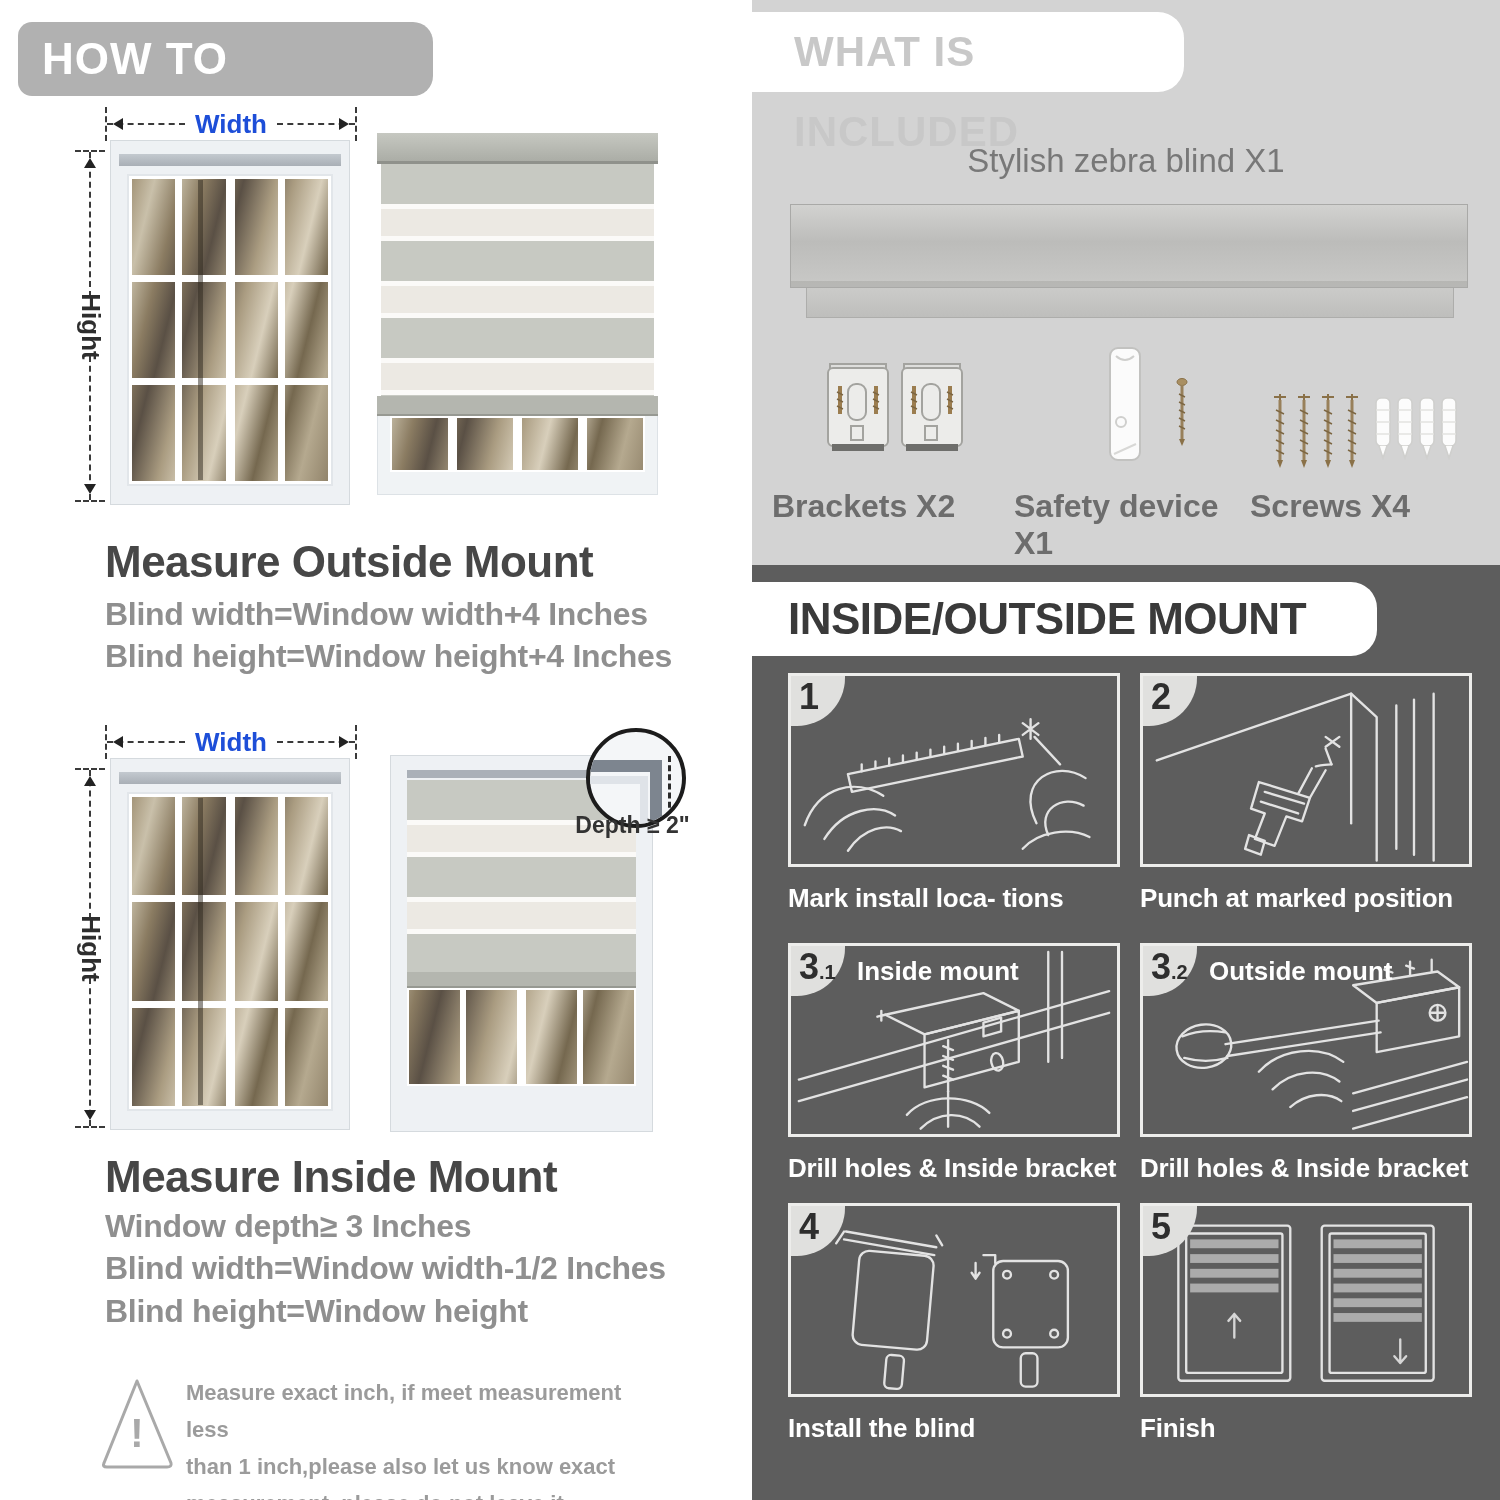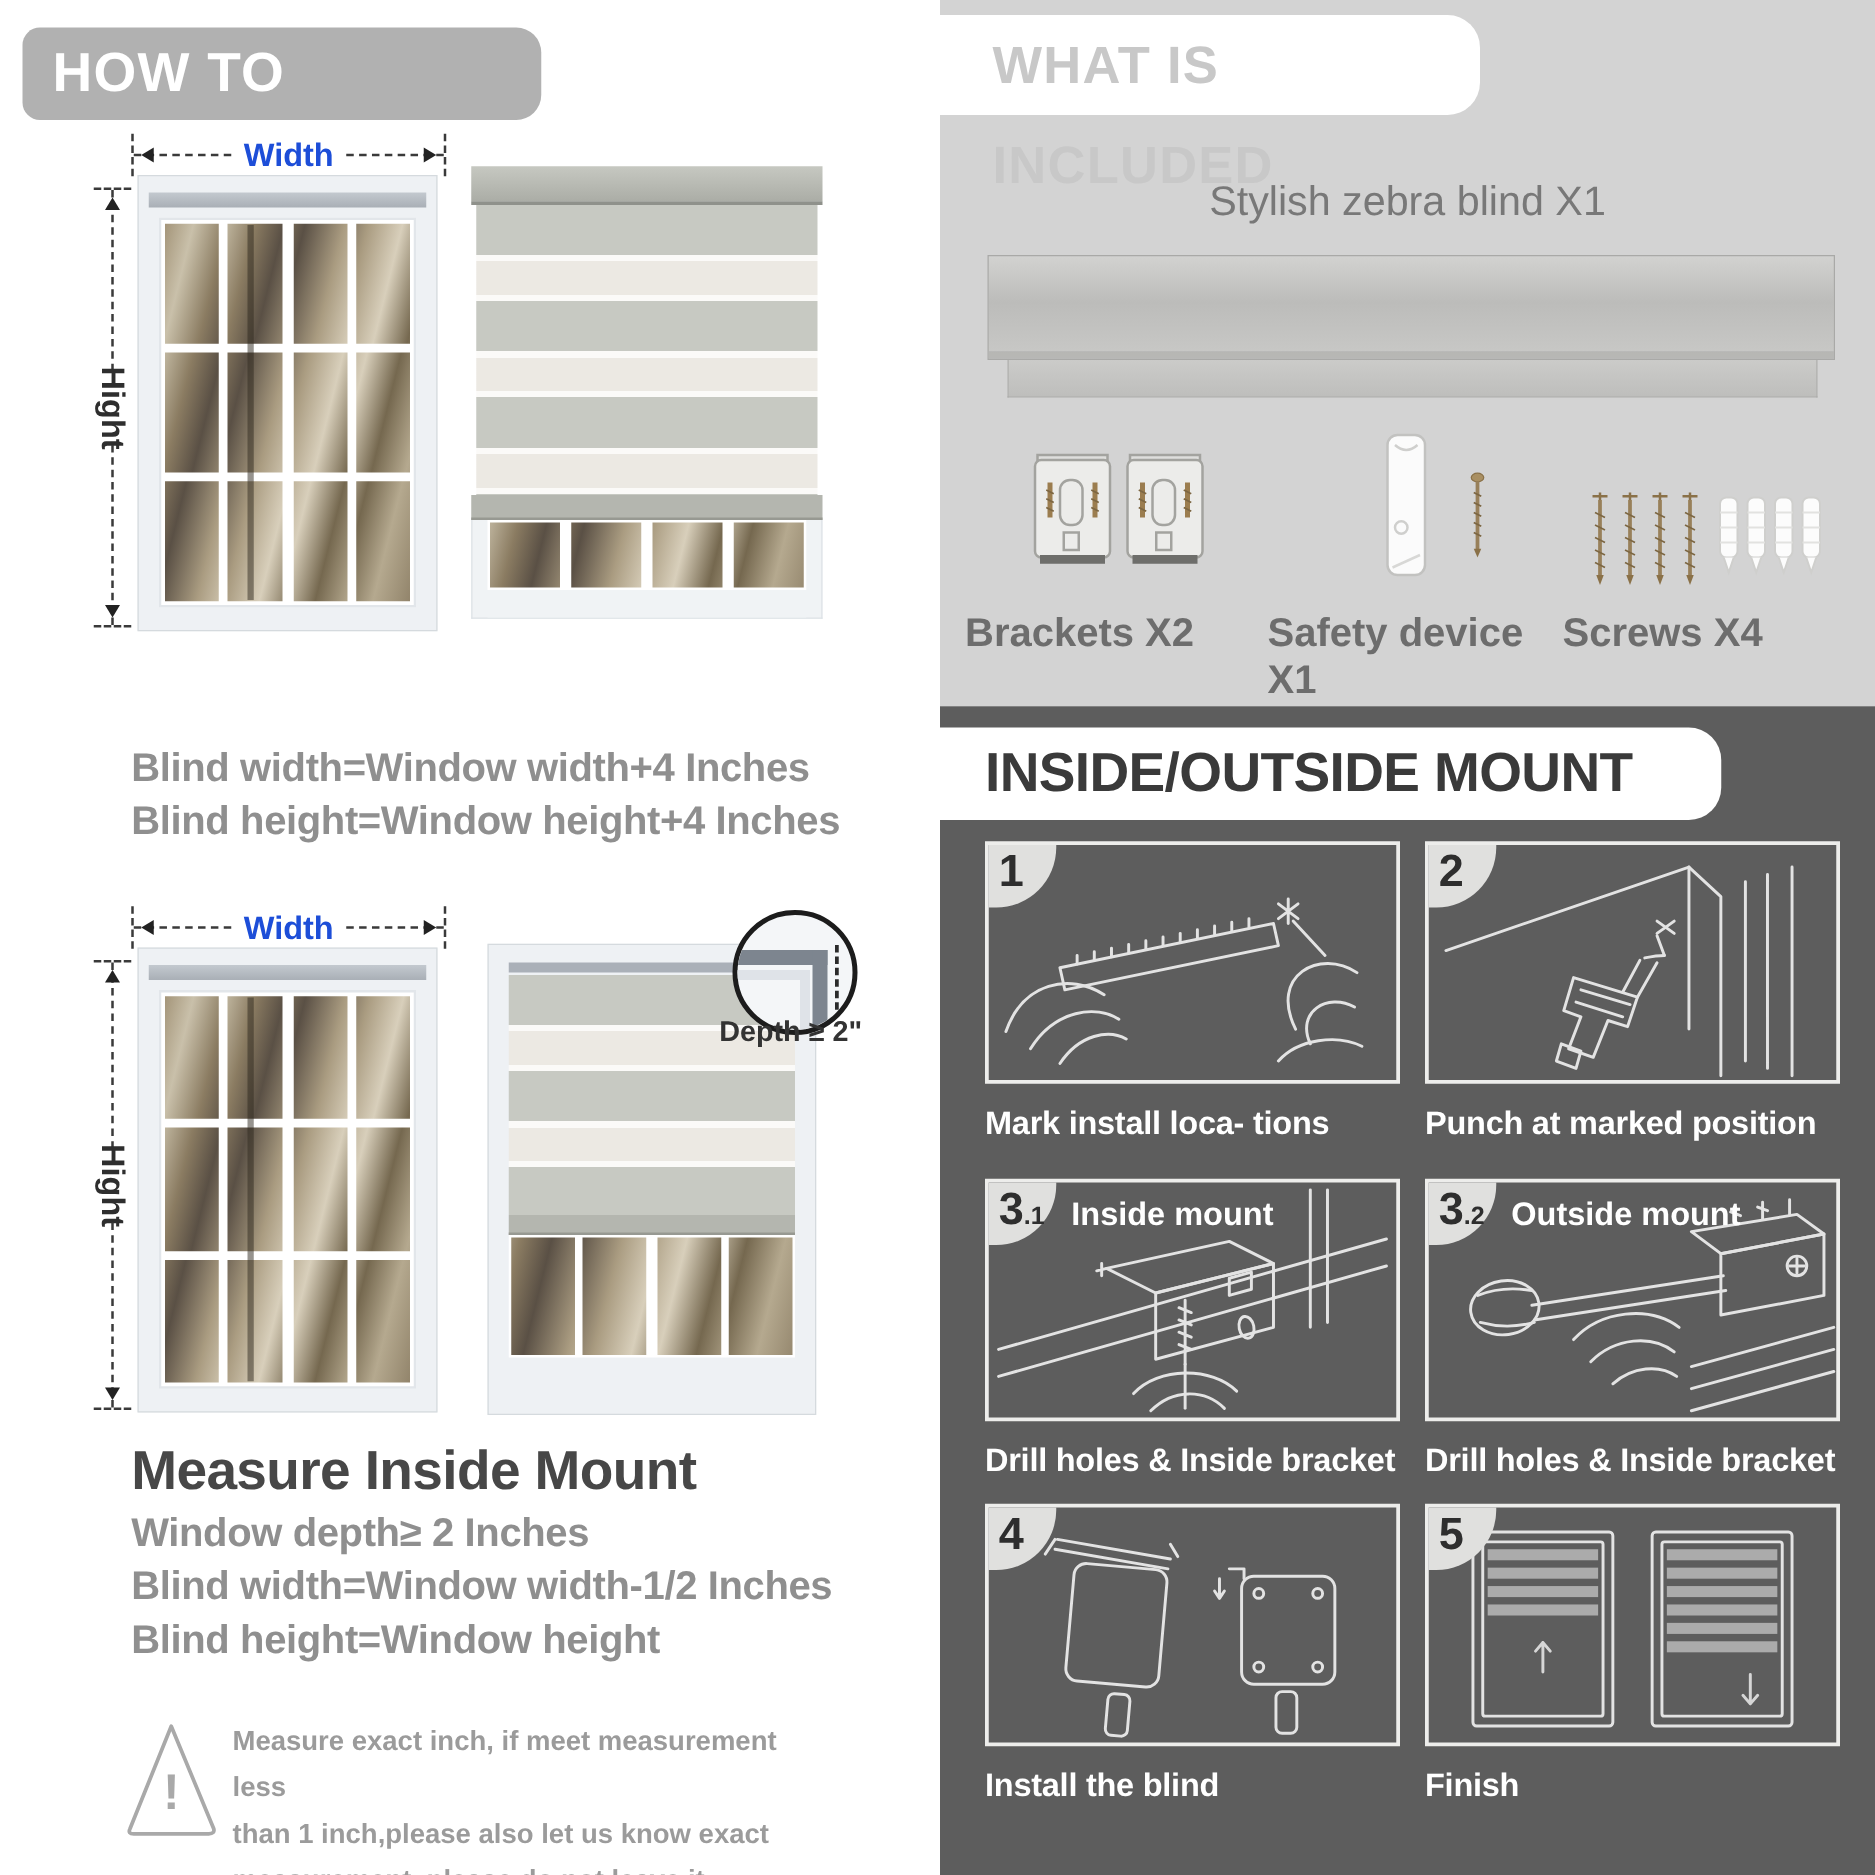--- a/index.html
+++ b/index.html
@@ -180,20 +180,21 @@
       <div class="stub-glass">
           <i></i>
           <i></i>
           <i></i>
           <i></i>
         </div>
       <div class="stub-sill"></div>
     </div>
   </div>
 
+  <div class="sec-title" style="left:105px;top:537px;">Measure Outside Mount</div>
   <div class="sec-line" style="left:105px;top:596px;">Blind width=Window width+4 Inches</div>
   <div class="sec-line" style="left:105px;top:638px;">Blind height=Window height+4 Inches</div>
 
   <div class="harrow" style="left:105px;top:724px;width:252px;">
     <span class="tick"></span>
     <span class="hline l"></span>
     <span class="hlbl">Width</span>
     <span class="hline r"></span>
     <span class="tick"></span>
   </div>
@@ -247,21 +248,21 @@
   <div class="mag" style="left:586px;top:728px;">
     <div class="fr1"></div>
       <div class="fr2"></div>
       <div class="fr3"></div>
       <div class="fr4"></div>
     <div class="dash"></div>
   </div>
   <div class="depth-lbl" style="left:570px;top:812px;width:125px;text-align:center;">Depth ≥ 2"</div>
 
   <div class="sec-title" style="left:105px;top:1152px;">Measure Inside Mount</div>
-  <div class="sec-line" style="left:105px;top:1208px;">Window depth≥ 2 Inches</div>
+  <div class="sec-line" style="left:105px;top:1208px;">Window depth≥ 3 Inches</div>
   <div class="sec-line" style="left:105px;top:1250px;">Blind width=Window width-1/2 Inches</div>
   <div class="sec-line" style="left:105px;top:1293px;">Blind height=Window height</div>
 
   <svg class="abs" style="left:98px;top:1375px;" width="78" height="96" viewBox="0 0 78 96">
     <path d="M39 6 L73 88 Q74 92 69 92 L9 92 Q4 92 6 88 Z" fill="none" stroke="#a9a9a9" stroke-width="3" stroke-linejoin="round"></path>
     <text x="39" y="72" text-anchor="middle" font-size="40" font-weight="700" fill="#a9a9a9" font-family="Liberation Sans,sans-serif">!</text>
   </svg>
   <div class="note-text" style="left:186px;top:1374px;width:480px;">
     <div>Measure exact inch, if meet measurement less</div>
     <div>than 1 inch,please also let us know exact</div>

